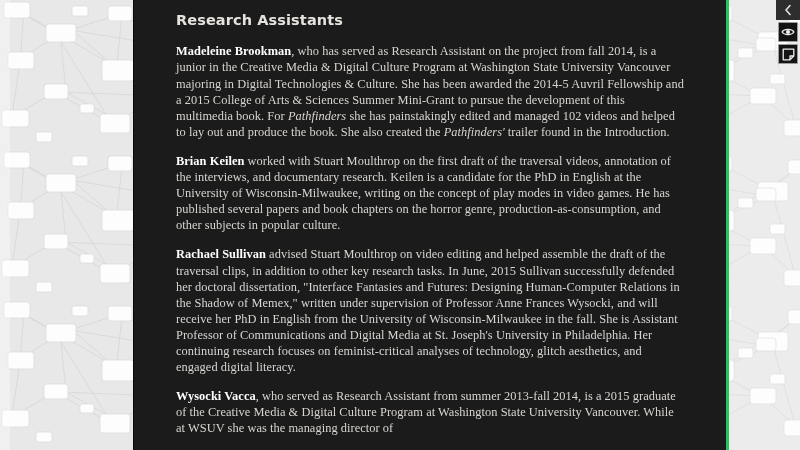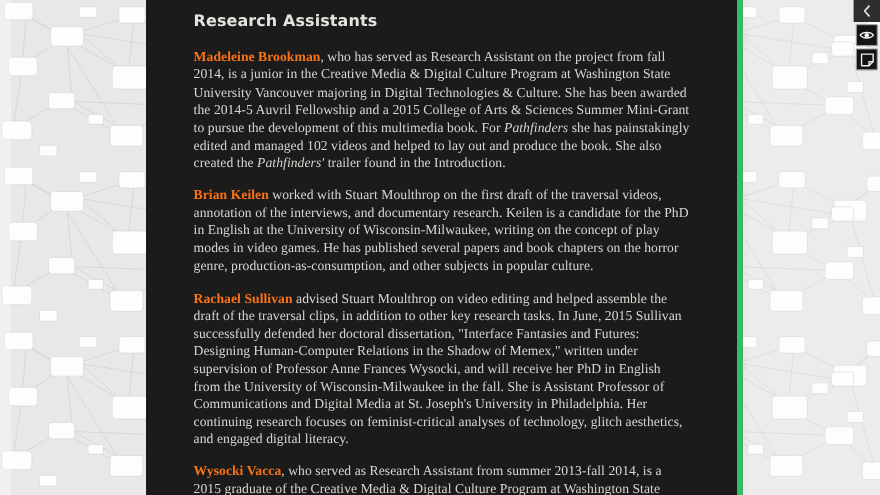--- a/index.html
+++ b/index.html
@@ -26,25 +26,25 @@
     display: block;
     width: 800px;
     height: 450px;
   }
 
   
   #reader-panel {
     position: absolute;
     left: 133px;
     top: 0;
-    width: 542px;
+    width: 596px;
     height: 450px;
     background: #1b1b1b;
     border-left: 1px solid #0a0a0a;
-    border-right: 5px solid #22c55e;
+    border-right: 3px solid #22c55e;
     box-sizing: border-box;
     z-index: 2;
     overflow: hidden;
   }
   #reader-scroll {
     padding: 6px 42px 0 42px;
     box-sizing: border-box;
     height: 450px;
   }
 
@@ -62,21 +62,21 @@
     font-family: "Liberation Serif", serif;
     font-size: 12.4px;
     line-height: 16.1px;
     color: #d9d6d1;
     margin: 0 0 13px 0;
     text-align: left;
     letter-spacing: 0.05px;
   }
   p.bio:last-child { margin-bottom: 0; }
 
-  .nm { font-weight: bold; color: #f97316; }
+  .nm { font-weight: bold; color: #ffffff; }
   .it { }
 
   
   #right-toolbar {
     position: absolute;
     right: 0;
     top: 0;
     width: 24px;
     z-index: 5;
     display: flex;

